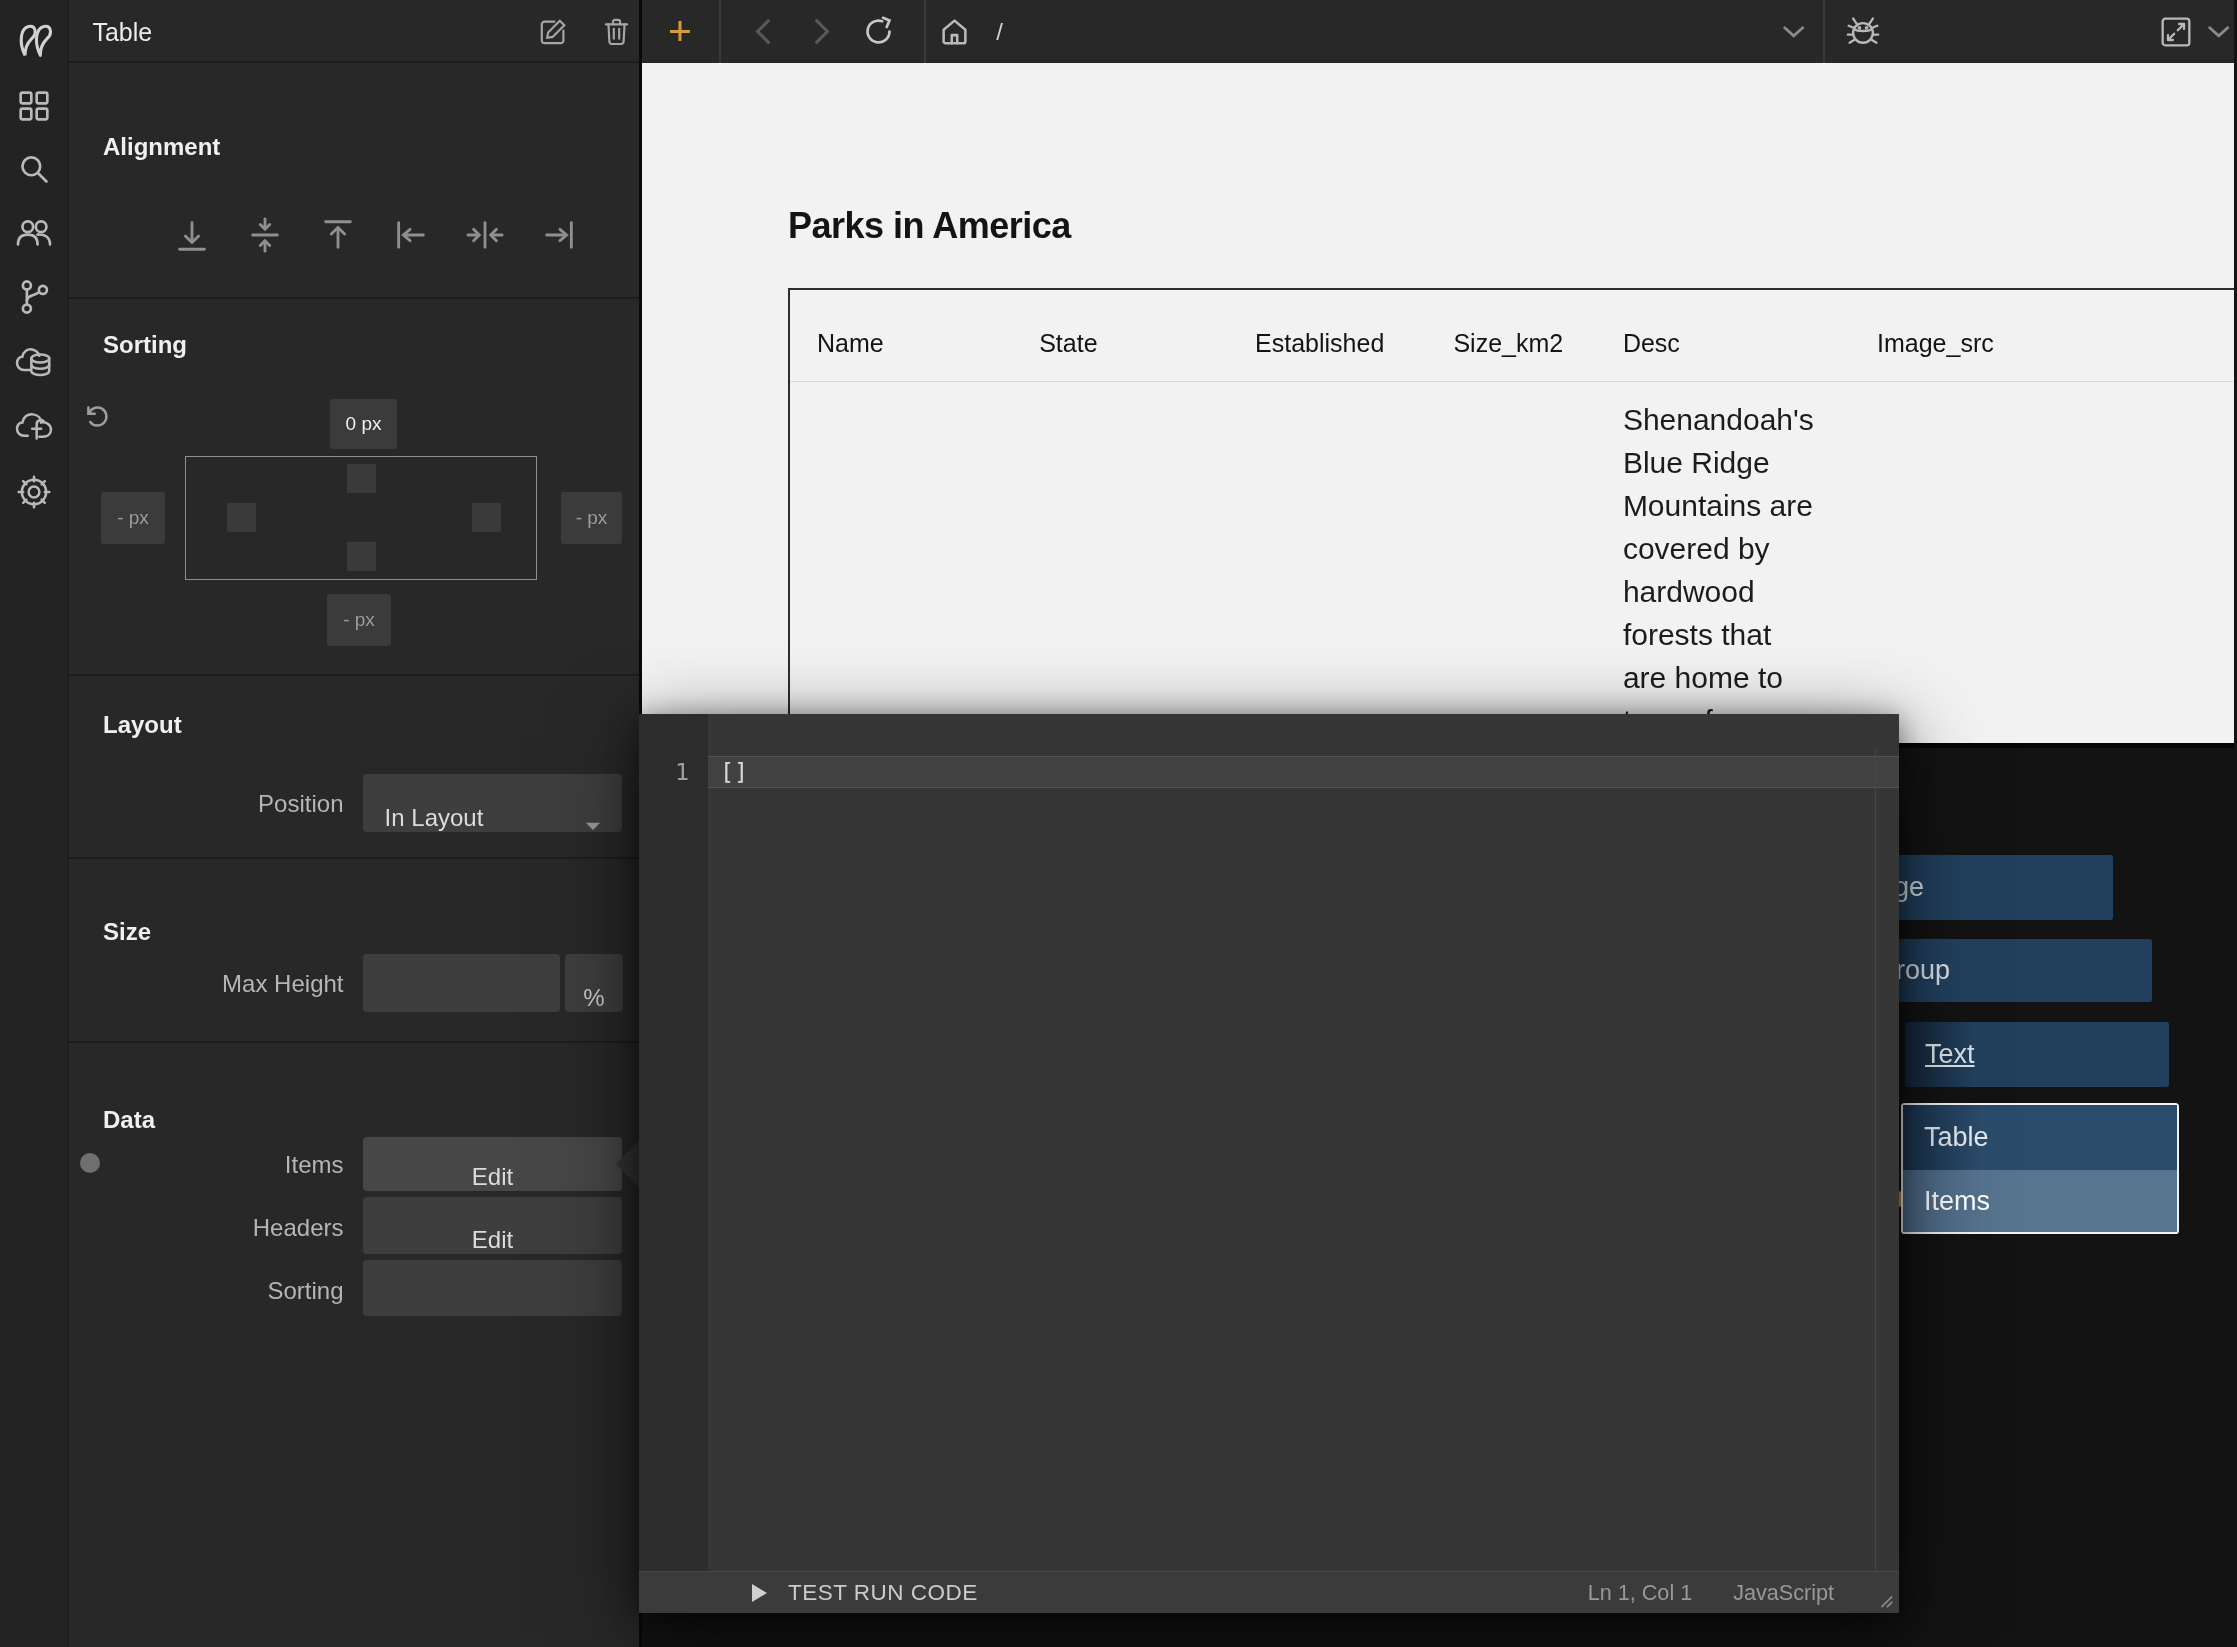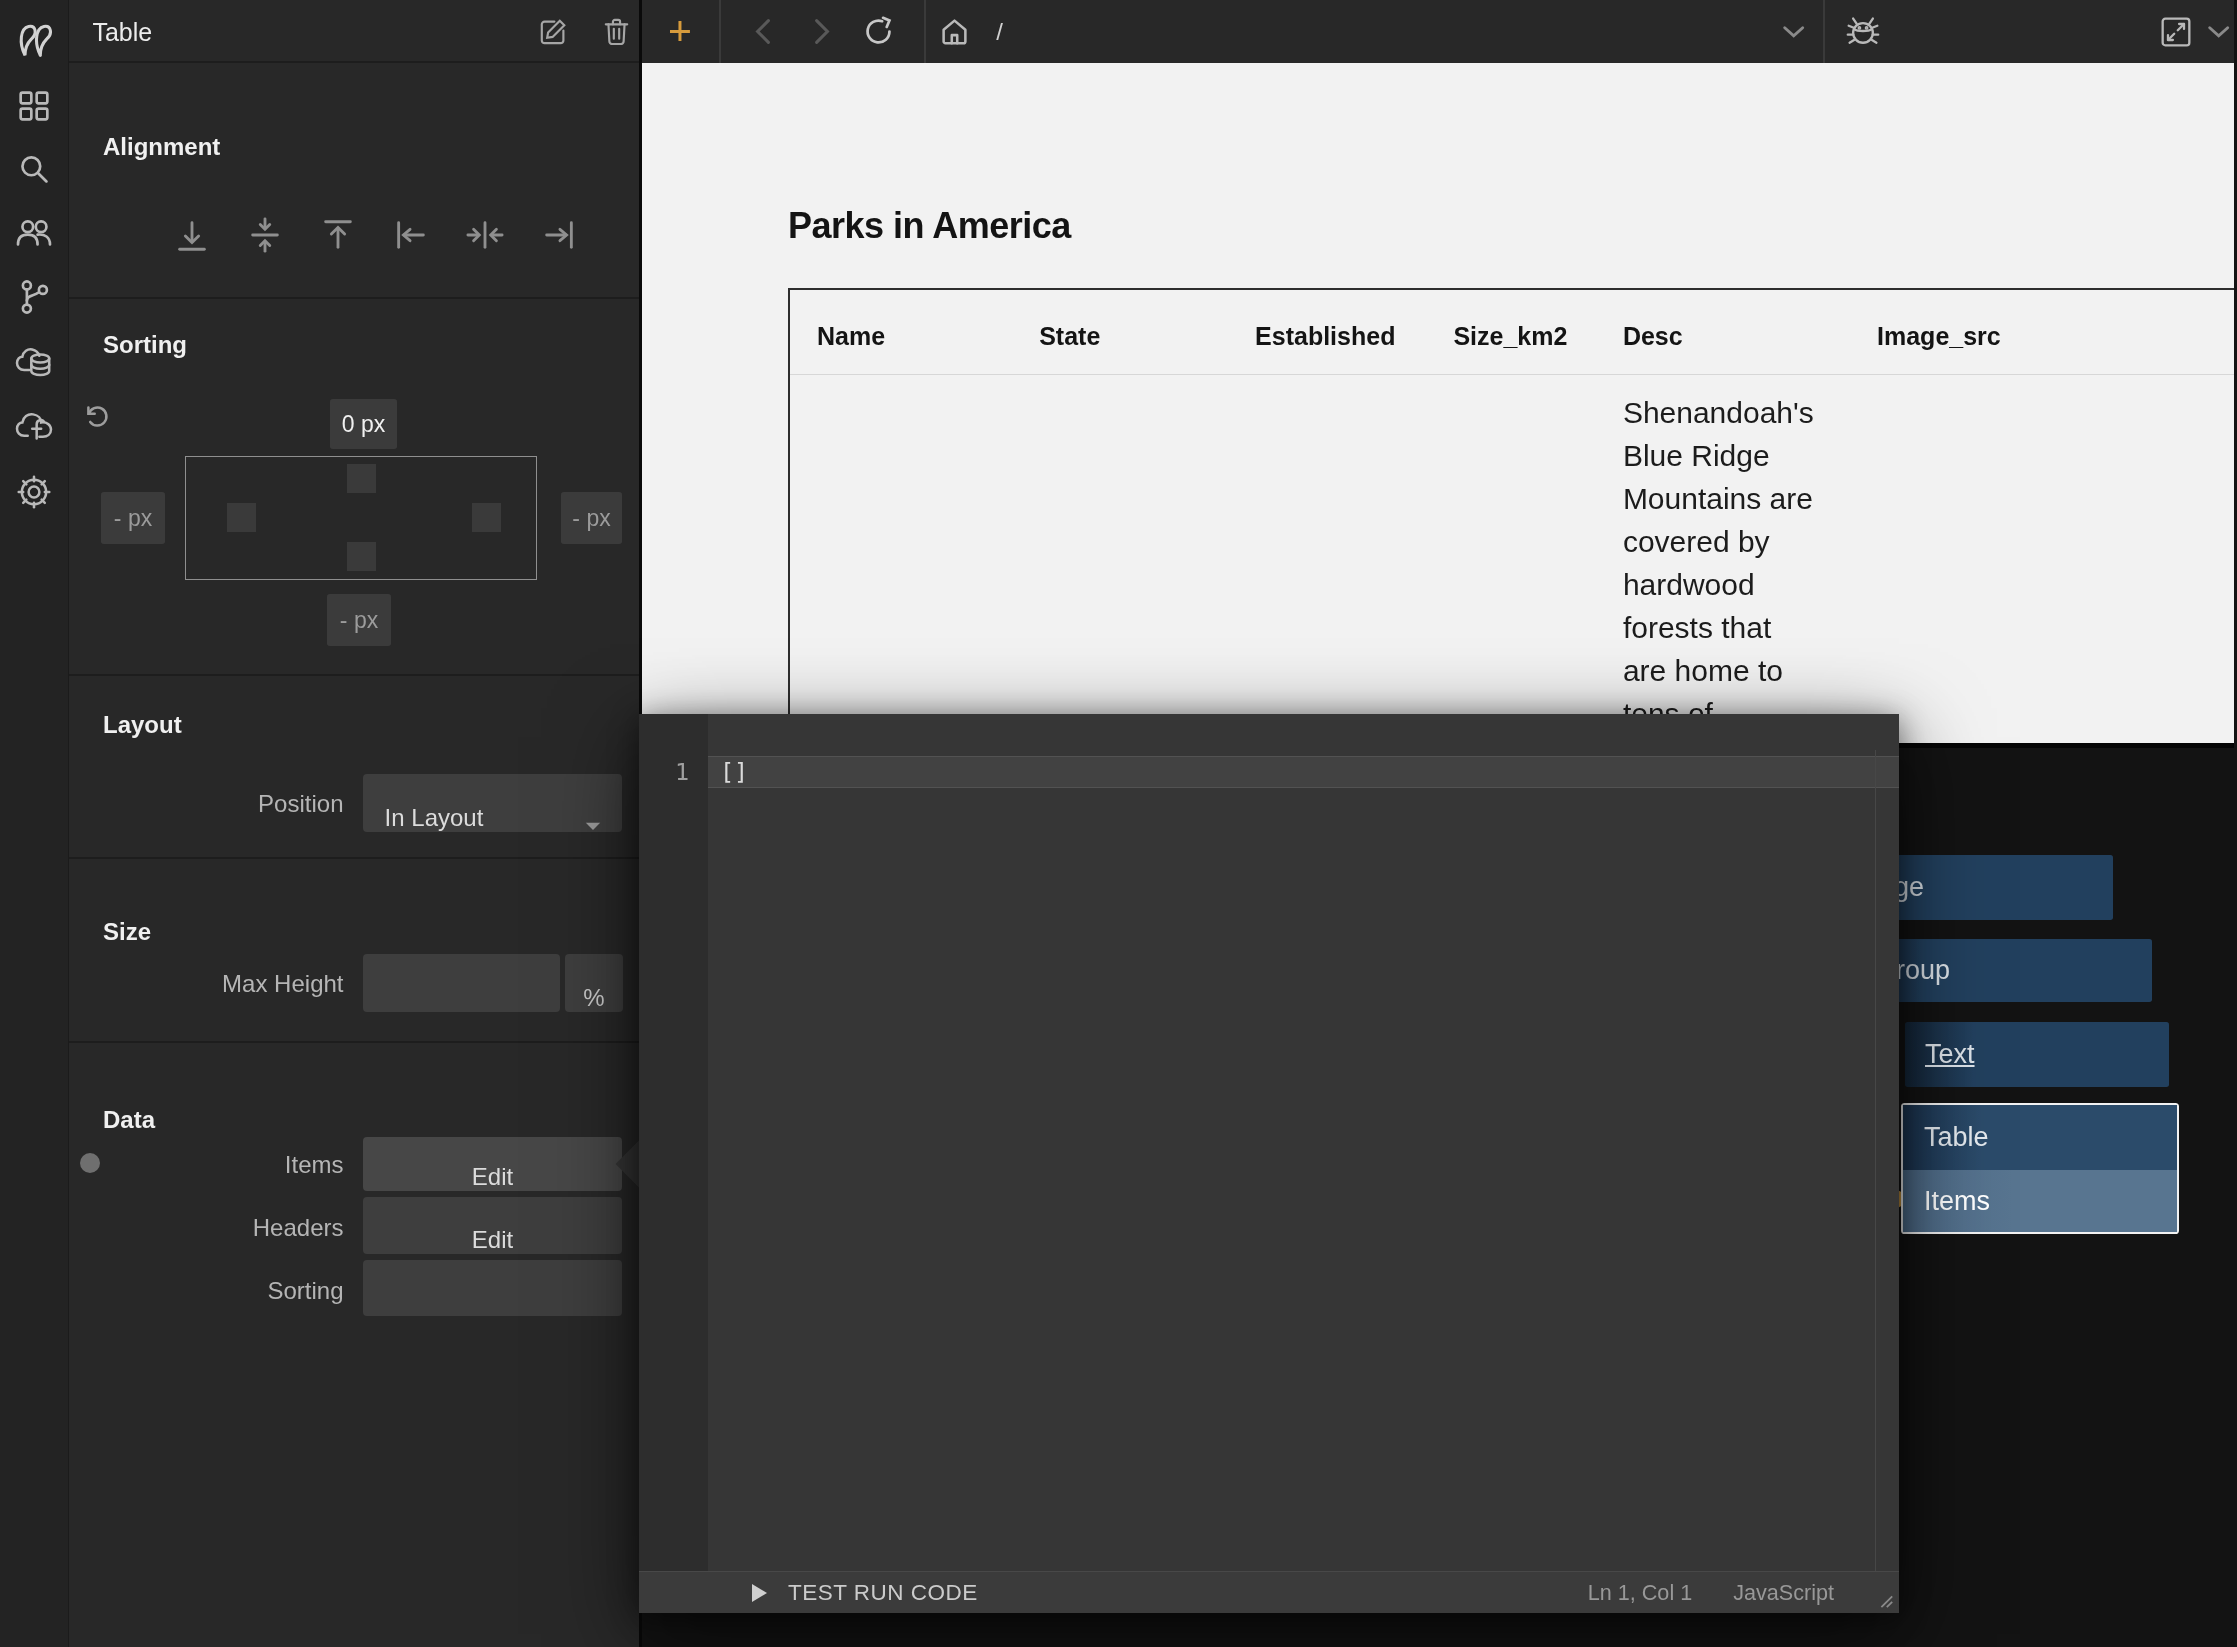--- a/index.html
+++ b/index.html
@@ -15,31 +15,31 @@
   .hdr-ic{position:absolute;top:15.3px;width:32px;height:32px;display:flex;align-items:center;justify-content:center;color:#a6a6a6;}
   .sec-title{position:absolute;left:34px;font-size:24px;font-weight:bold;color:#f0f0f0;}
   .row-label{position:absolute;width:261px;text-align:right;font-size:24px;color:#b5b5b5;}
   .ctl{position:absolute;background:#3e3e3e;border-radius:4px;color:#dcdcdc;font-size:24px;display:flex;align-items:flex-end;}
   .btn{justify-content:center;cursor:pointer;}
   
   .al-ic{position:absolute;top:216px;width:38px;height:38px;color:#8f8f8f;}
   
   #m-rect{position:absolute;left:116px;top:456px;width:350px;height:122px;border:1.8px solid #8f8f8f;background:#282828;}
   .m-sq{position:absolute;width:29px;height:29px;background:#3a3a3a;}
-  .m-box{position:absolute;background:#3b3b3b;border-radius:2.7px;display:flex;align-items:center;justify-content:center;font-size:23px;color:#9b9b9b;}
+  .m-box{position:absolute;background:#3b3b3b;border-radius:2.7px;display:flex;align-items:center;justify-content:center;font-size:19px;color:#9b9b9b;}
   
   #main{position:absolute;left:639px;top:0;width:1599px;height:1647px;background:#131313;border-left:3.6px solid #0a0a0a;}
   #toolbar{position:absolute;left:0;top:0;width:1599px;height:63px;background:#282828;}
   .tdiv{position:absolute;top:0;width:1.8px;height:63px;background:#3a3a3a;}
   .t-ic{position:absolute;top:0;height:63px;display:flex;align-items:center;justify-content:center;color:#b9b9b9;}
   #preview{position:absolute;left:0;top:63px;width:1595px;height:680px;background:#f2f2f2;border-bottom:5.4px solid #050505;overflow:hidden;color:#141414;}
   #pv-title{position:absolute;left:146px;top:142px;font-size:36px;font-weight:bold;letter-spacing:-0.5px;}
   #pv-table{position:absolute;left:146px;top:225px;width:1620px;border-collapse:collapse;table-layout:fixed;
             border-top:2.7px solid #2e2e2e;border-left:2.7px solid #2e2e2e;border-radius:12.6px 0 0 0;}
-  #pv-table th{height:75px;text-align:left;font-size:25px;font-weight:bold;padding:9px 0 0 27px;border-bottom:1.8px solid #d7d7d7;}
+  #pv-table th{height:75px;text-align:left;font-size:25px;font-weight:normal;padding:16px 0 0 27px;border-bottom:1.8px solid #d7d7d7;}
   #pv-table td{vertical-align:top;padding:16px 0 0 27px;font-size:30px;line-height:43px;color:#1c1c1c;}
   
   .node{position:absolute;border-radius:2.7px;display:flex;align-items:center;font-size:27px;color:#dde3e9;
         background:linear-gradient(90deg,#15273a 0%,#22405e 26%,#22405e 100%);z-index:4;}
   #node-wrap{position:absolute;left:1901px;top:1103px;width:274px;height:127px;border:2.7px solid #f2f2f2;border-radius:3.6px;z-index:4;}
   #node-table{width:274px;height:65px;background:linear-gradient(90deg,#1b3450 0%,#2b4b6a 28%,#2b4b6a 100%);
         display:flex;align-items:center;font-size:27px;color:#e4e9ee;}
   #node-items{width:274px;height:62px;background:linear-gradient(90deg,#4d6a87 0%,#587590 40%,#587590 100%);
         display:flex;align-items:center;font-size:27px;color:#ffffff;}
   #items-arrow{position:absolute;left:1894px;top:1188px;width:0;height:0;z-index:3;

